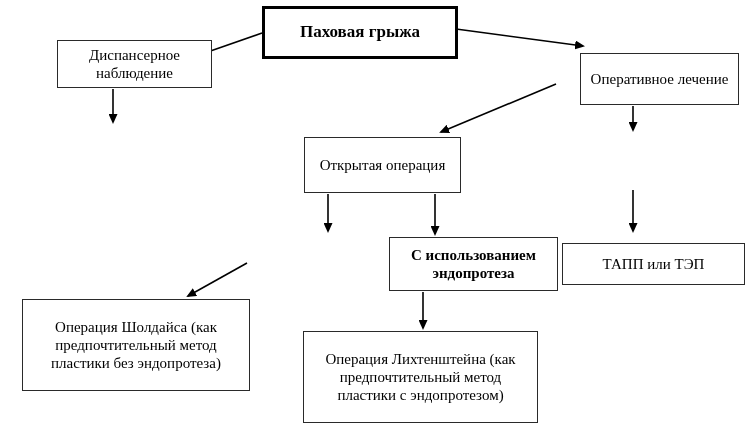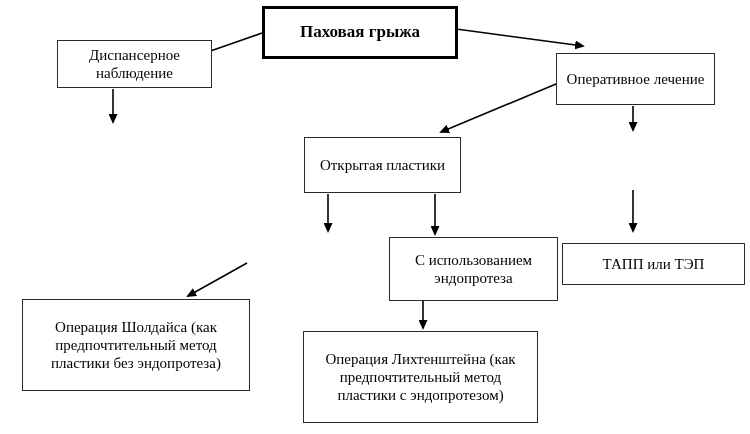--- a/index.html
+++ b/index.html
@@ -27,25 +27,25 @@
   }
   .node.title {
     border: 3px solid #000000;
     font-weight: bold;
     font-size: 17px;
   }
   
   #n-root          { left: 262px; top: 6px;   width: 196px; height: 53px; }
   #n-dispensary    { left: 38px;  top: 40px;  width: 155px; height: 48px; margin-left: 19px; }
   #n-uncomplicated { left: 7px;   top: 125px; width: 256px; height: 90px; }
-  #n-operative     { left: 556px; top: 53px;  width: 159px; height: 52px; }
+  #n-operative     { left: 580px; top: 53px;  width: 159px; height: 52px; }
   #n-open-surgery  { left: 304px; top: 137px; width: 157px; height: 56px; }
   #n-laparo        { left: 508px; top: 133px; width: 234px; height: 56px; }
   #n-autoplasty    { left: 246px; top: 234px; width: 133px; height: 51px; }
-  #n-endoprosthesis{ left: 389px; top: 237px; width: 169px; height: 64px; }
+  #n-endoprosthesis{ left: 389px; top: 237px; width: 169px; height: 54px; font-weight: bold; }
   #n-tapp-tep      { left: 562px; top: 243px; width: 183px; height: 42px; justify-content: center; }
   #n-shouldice     { left: 22px;  top: 299px; width: 228px; height: 92px; }
   #n-lichtenstein  { left: 303px; top: 331px; width: 235px; height: 92px; justify-content: flex-end; }
   #edges {
     position: absolute;
     left: 0; top: 0;
     width: 750px; height: 434px;
     pointer-events: none;
   }
 </style>
@@ -79,21 +79,21 @@
   <div class="node" id="n-dispensary">
     <span>Диспансерное наблюдение</span>
   </div>
 
 
   <div class="node" id="n-operative">
     <span>Оперативное лечение</span>
   </div>
 
   <div class="node" id="n-open-surgery">
-    <span>Открытая пластики</span>
+    <span>Открытая операция</span>
   </div>
 
 
 
   <div class="node" id="n-endoprosthesis">
     <span>С использованием эндопротеза</span>
   </div>
 
   <div class="node" id="n-tapp-tep">
     <span>ТАПП или ТЭП</span>

